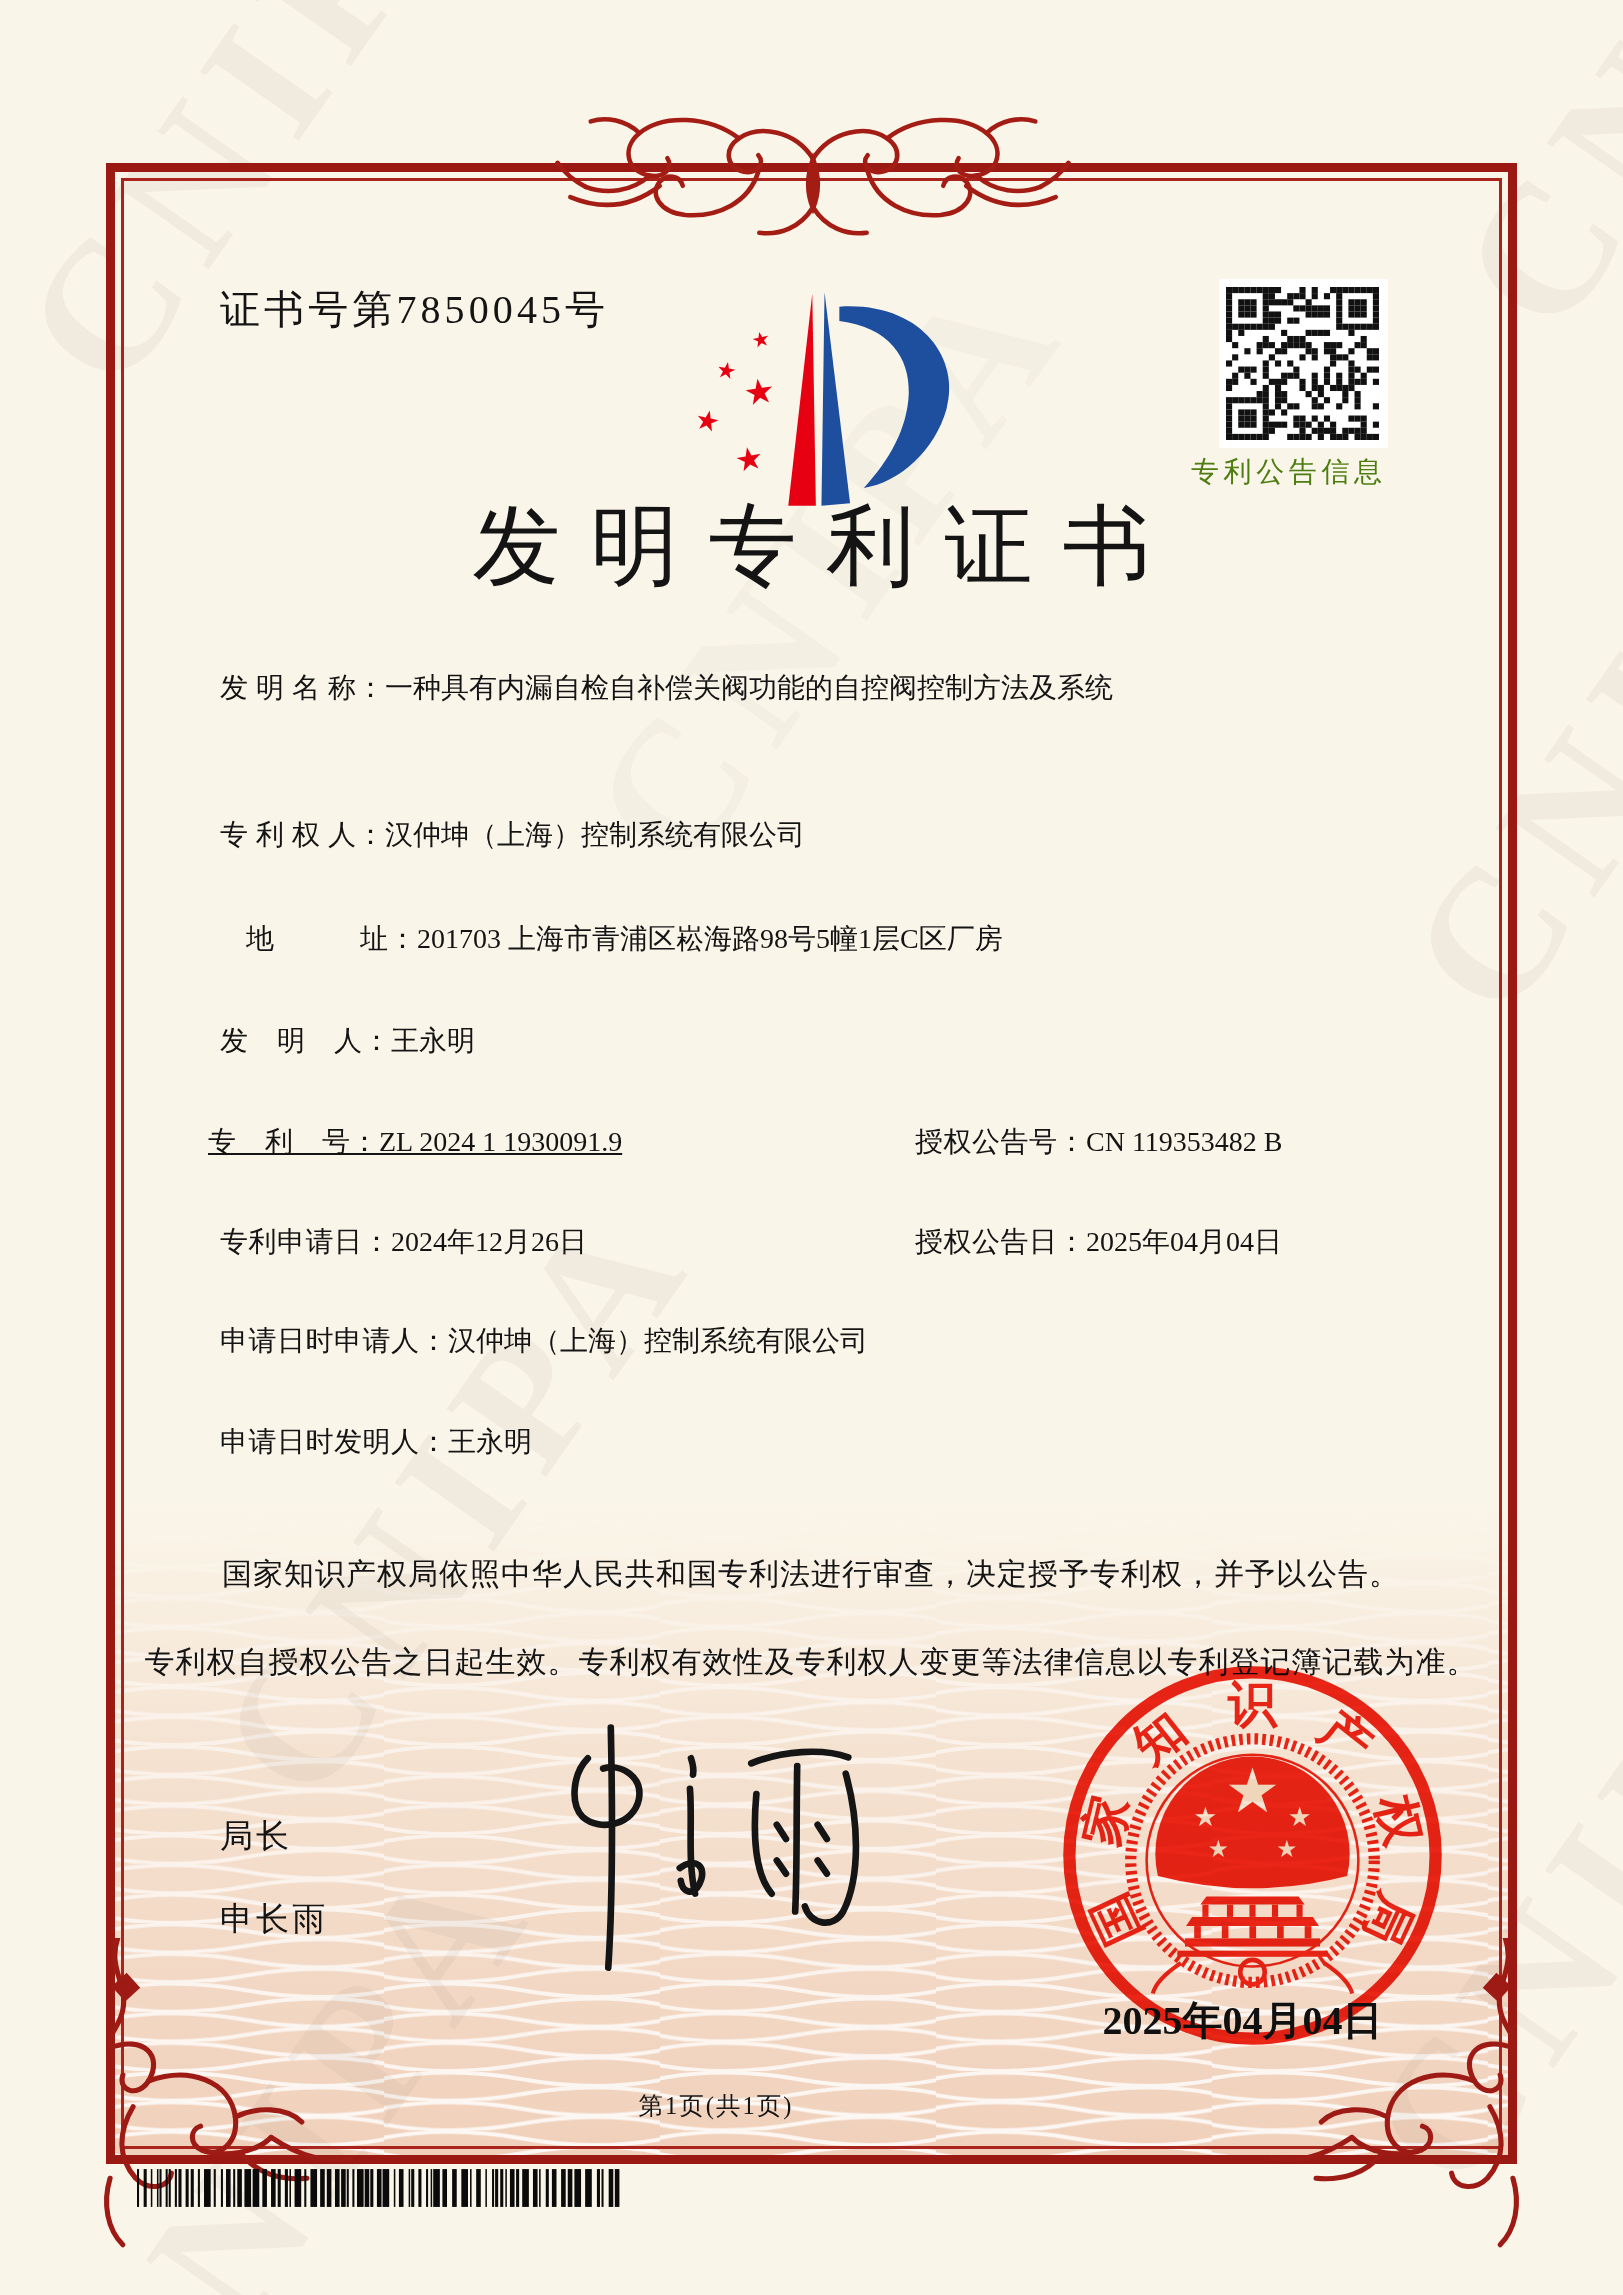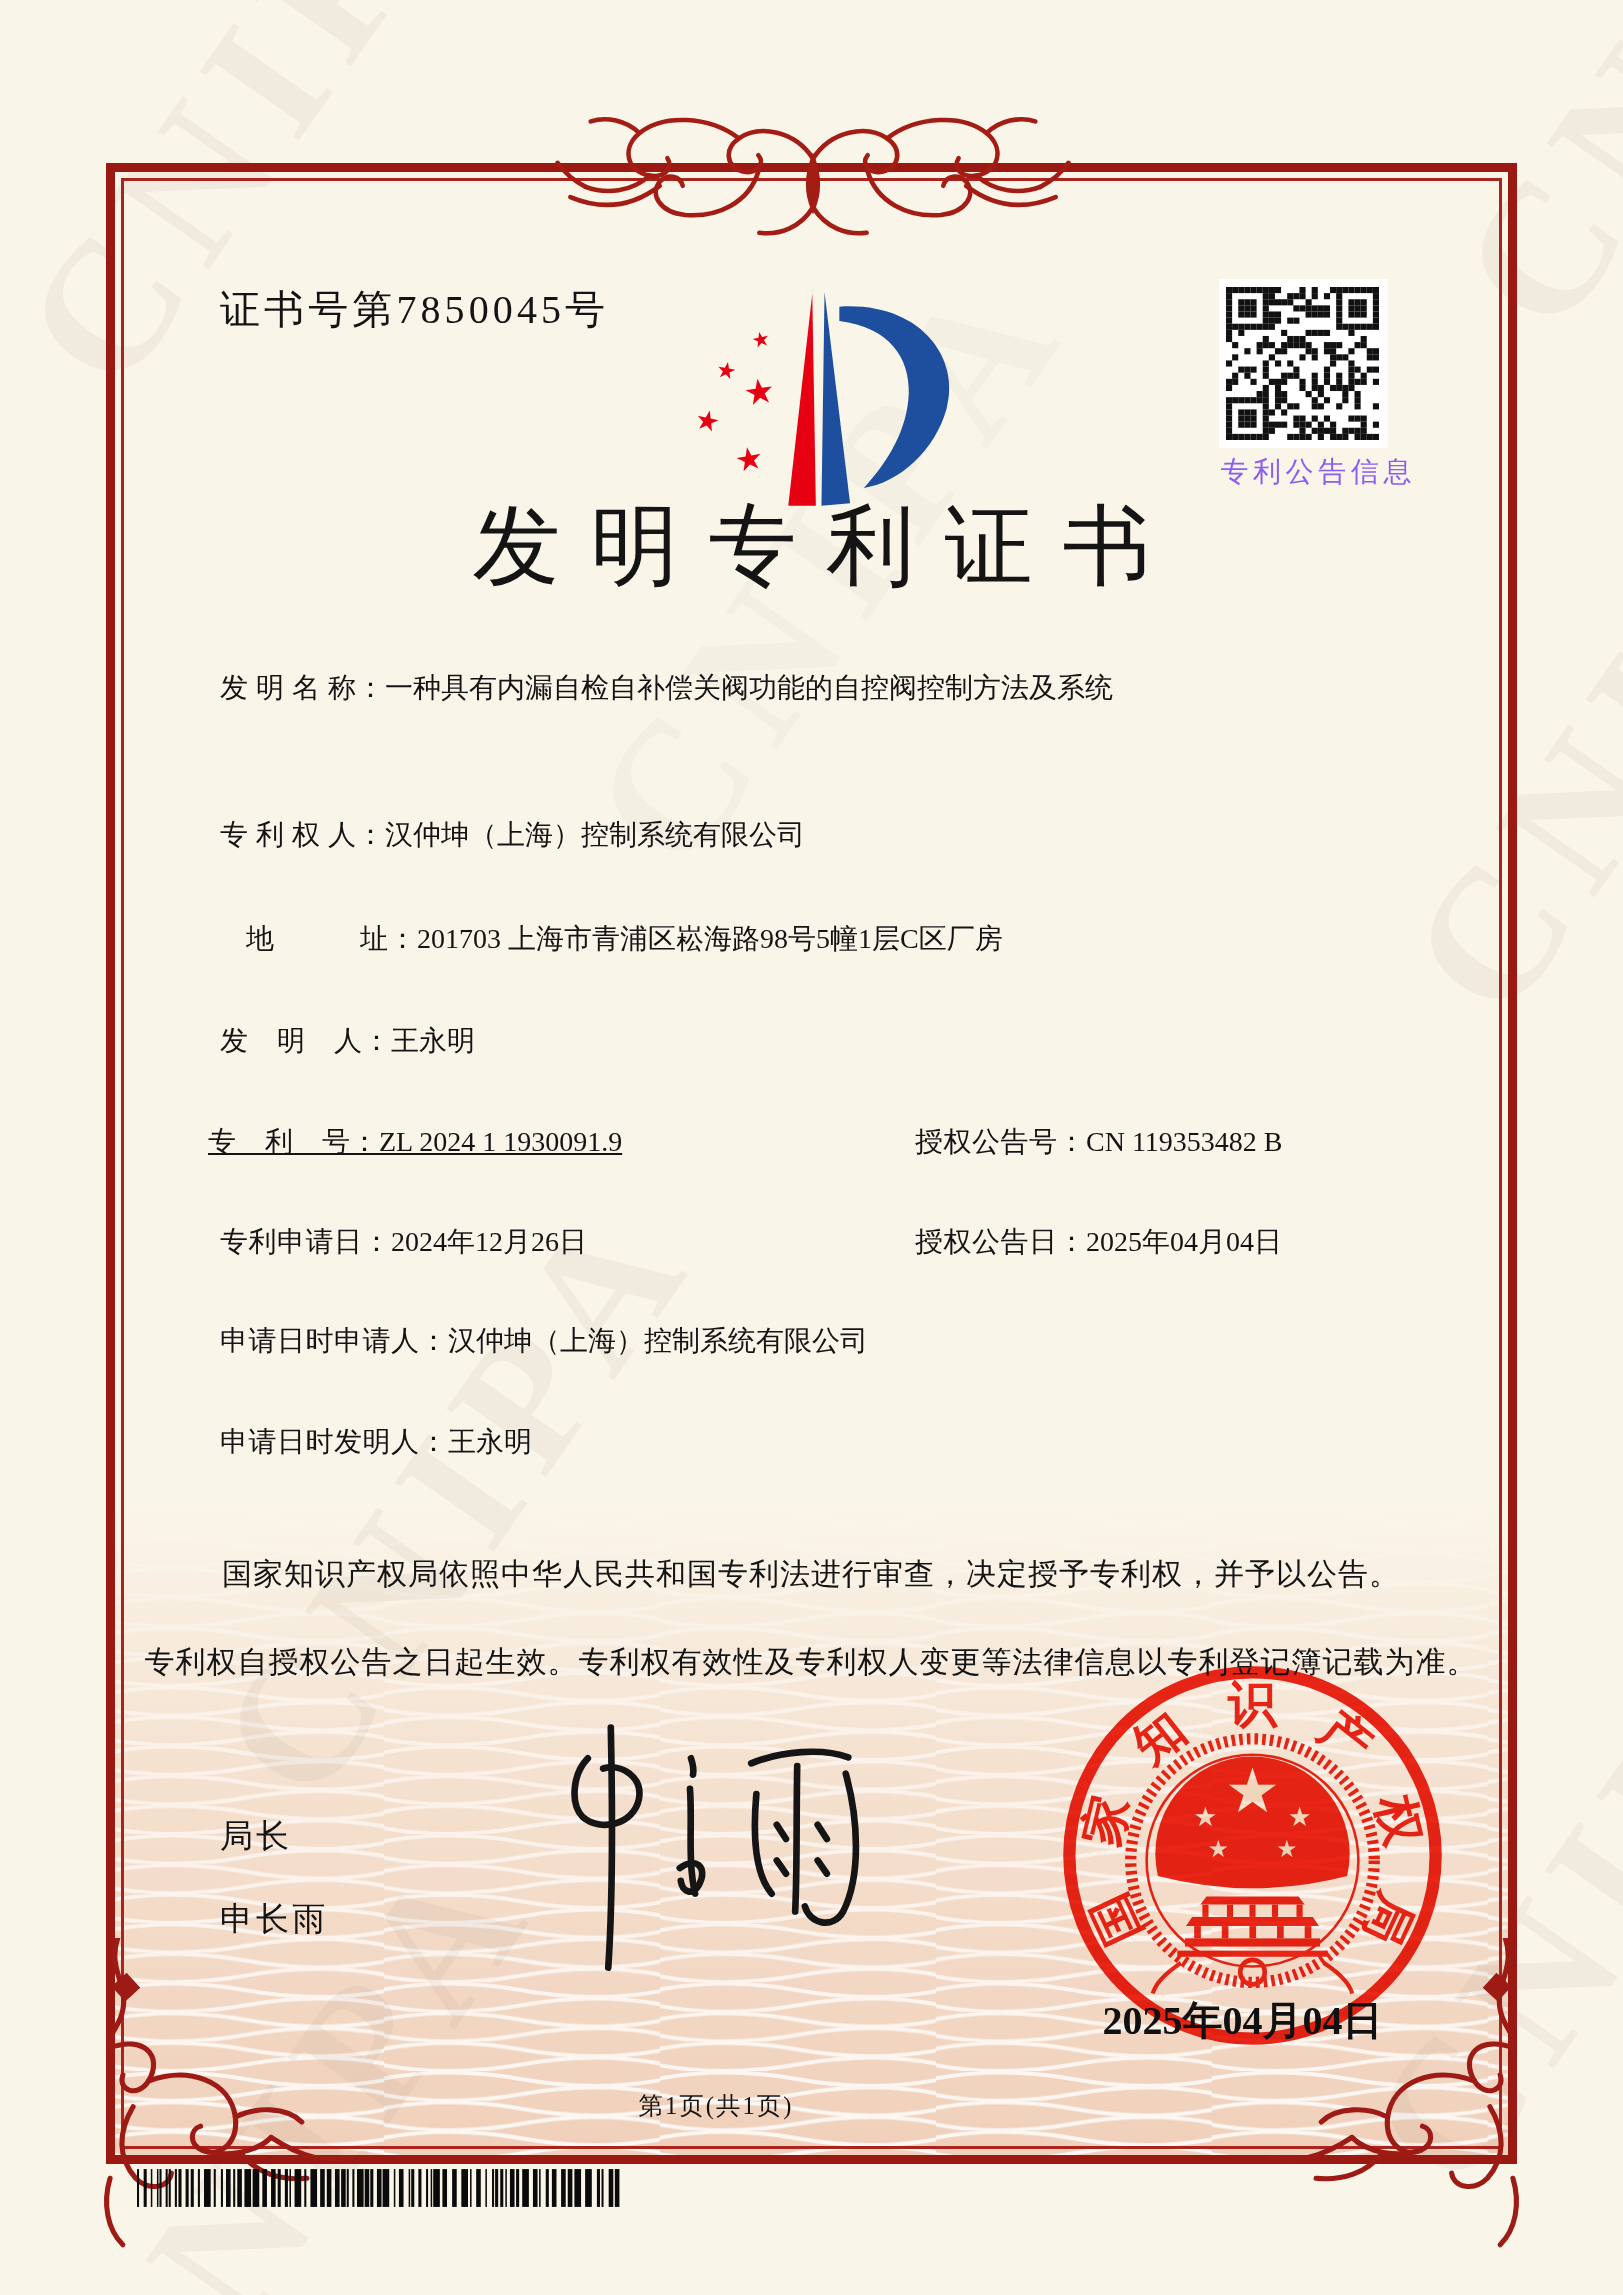--- a/index.html
+++ b/index.html
@@ -28,21 +28,21 @@
     content:"";position:absolute;left:6.1px;top:6.1px;right:6.1px;bottom:6.1px;
     border:3.1px solid #a8241c;
   }
   .orn{position:absolute;z-index:4;}
   .content{position:absolute;z-index:5;white-space:nowrap;}
   .certno{font-size:40px;letter-spacing:4.1px;}
   .title{
     left:0;width:1623px;text-align:center;top:487px;
     font-size:88px;font-weight:normal;letter-spacing:30px;text-indent:30px;
   }
-  .qrcaption{font-size:28px;letter-spacing:4.6px;color:#8b5cf6;text-align:right;}
+  .qrcaption{font-size:28px;letter-spacing:4.6px;color:#4d7c0f;text-align:left;}
   .row{font-size:28px;}
   .row .lab{letter-spacing:0.5px;}
   .stmt{left:108px;width:1406px;text-align:center;font-size:30px;letter-spacing:1px;}
   .director{font-size:33px;letter-spacing:3.1px;text-align:right;}
   .sealdate{
     left:1043px;top:1993px;width:399px;text-align:center;
     font-size:40px;font-weight:600;color:#101010;z-index:7;
   }
   .footer{left:0;width:1432px;text-align:center;top:2089px;font-size:24.5px;letter-spacing:2px;}
   .qrpanel{left:1219px;top:279px;width:169px;height:169px;background:#ffffff;z-index:4;}

